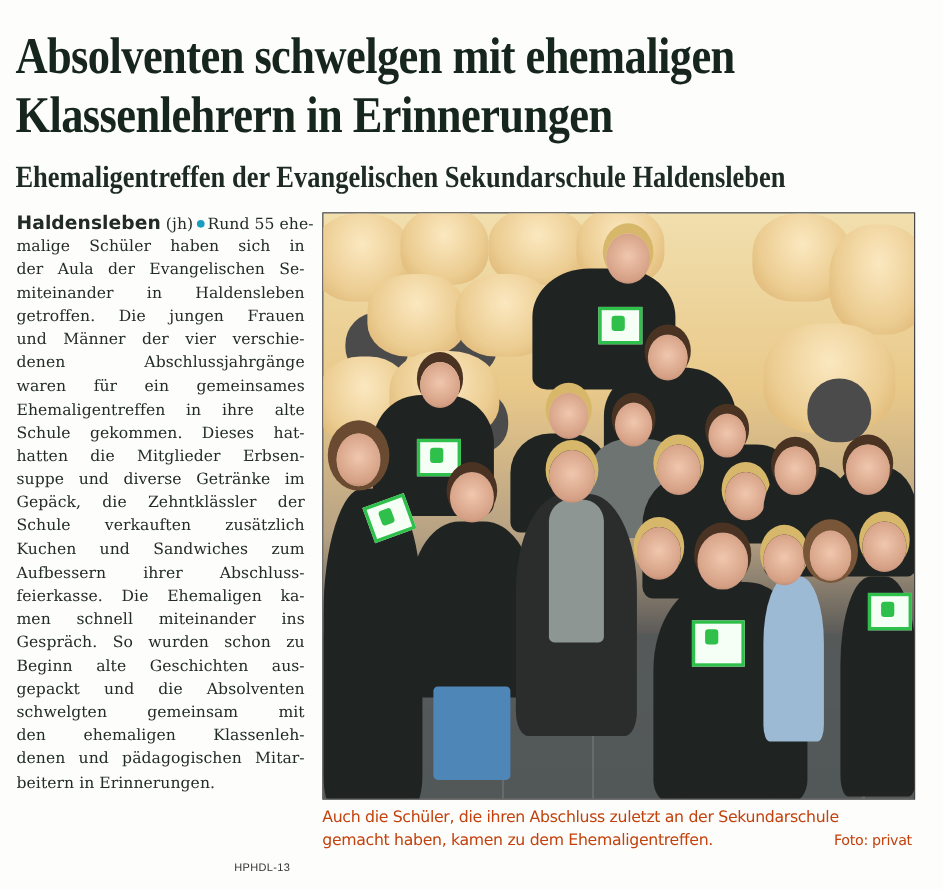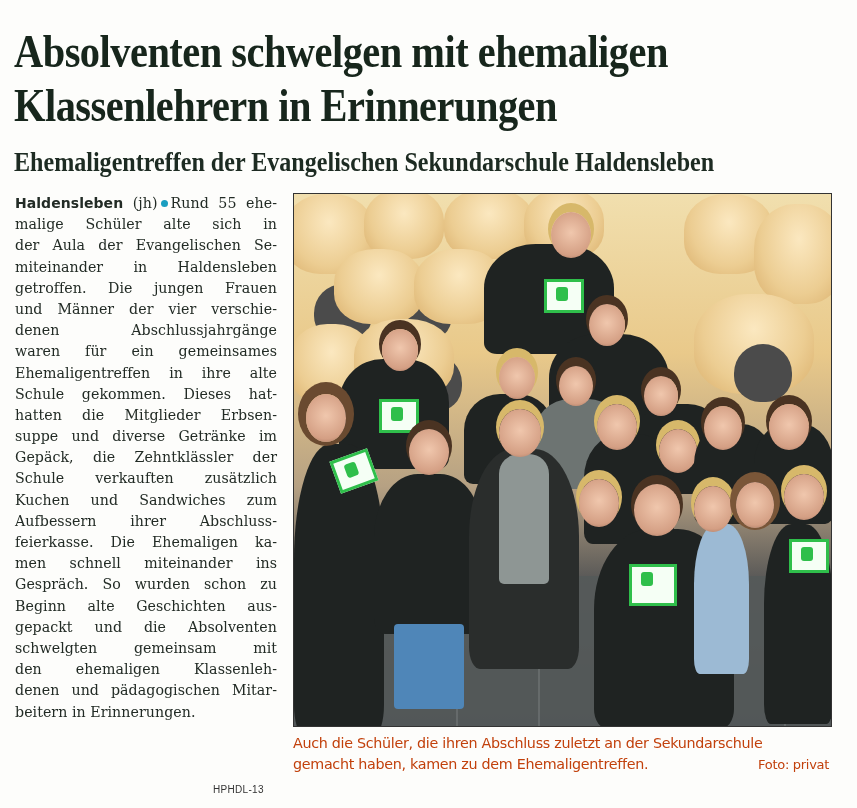--- a/index.html
+++ b/index.html
@@ -33,21 +33,21 @@
     position: absolute; left: 15px; top: 193px; width: 262px;
     font-family: "DejaVu Serif", serif;
     font-size: 14.2px; line-height: 21.2px;
     color: #222b25;
     text-align: justify;
     letter-spacing: 0.05px;
   }
   .body-col .line { display: block; white-space: nowrap; text-align: justify; text-align-last: justify; height: 21.2px; }
   .body-col .line.last { text-align-last: left; }
   .dateline {
-    font-family: "DejaVu Sans", sans-serif; font-weight: bold; font-size: 14px;
+    font-family: "DejaVu Sans", sans-serif; font-weight: bold; font-size: 17px;
   }
   .bullet {
     display: inline-block; width: 7px; height: 7px; border-radius: 50%;
     background: #1a9ec0; margin: 0 3px 2px 3px; vertical-align: middle;
   }
   .photo {
     position: absolute; left: 293px; top: 193px; width: 539px; height: 534px;
     overflow: hidden;
     background: linear-gradient(180deg, #f1dfae 0%, #e9c98a 30%, #b6a183 55%, #5b5a58 72%, #3f4446 100%);
     border: 1px solid #333;
@@ -103,21 +103,21 @@
 
 <h1 class="headline">
   <span>Absolventen schwelgen mit ehemaligen</span><br>
   <span>Klassenlehrern in Erinnerungen</span>
 </h1>
 
 <h2 class="subhead">Ehemaligentreffen der Evangelischen Sekundarschule Haldensleben</h2>
 
 <div class="body-col">
   <span class="line"><span class="dateline">Haldensleben</span> <span>(jh)</span><span class="bullet"></span><span>Rund 55 ehe-</span></span>
-  <span class="line">malige Schüler alte sich in</span>
+  <span class="line">malige Schüler haben sich in</span>
   <span class="line">der Aula der Evangelischen Se-</span>
   <span class="line">miteinander in Haldensleben</span>
   <span class="line">getroffen. Die jungen Frauen</span>
   <span class="line">und Männer der vier verschie-</span>
   <span class="line">denen Abschlussjahrgänge</span>
   <span class="line">waren für ein gemeinsames</span>
   <span class="line">Ehemaligentreffen in ihre alte</span>
   <span class="line">Schule gekommen. Dieses hat-</span>
   <span class="line">hatten die Mitglieder Erbsen-</span>
   <span class="line">suppe und diverse Getränke im</span>

